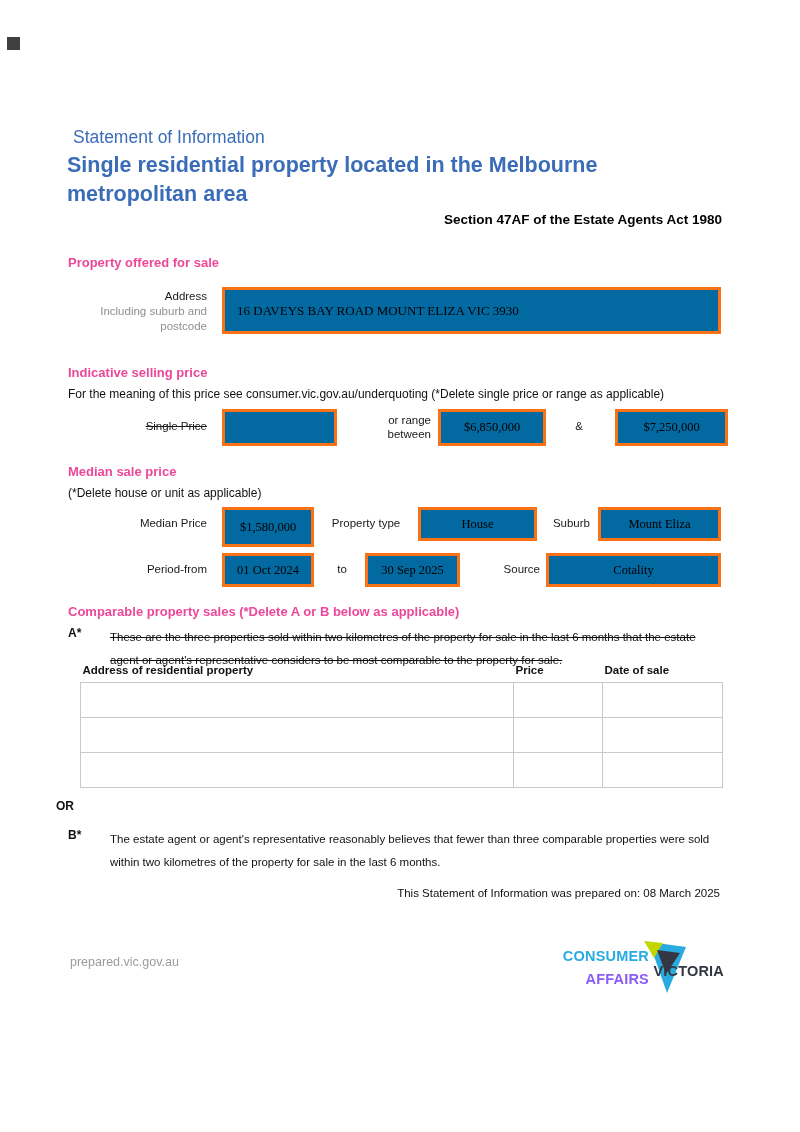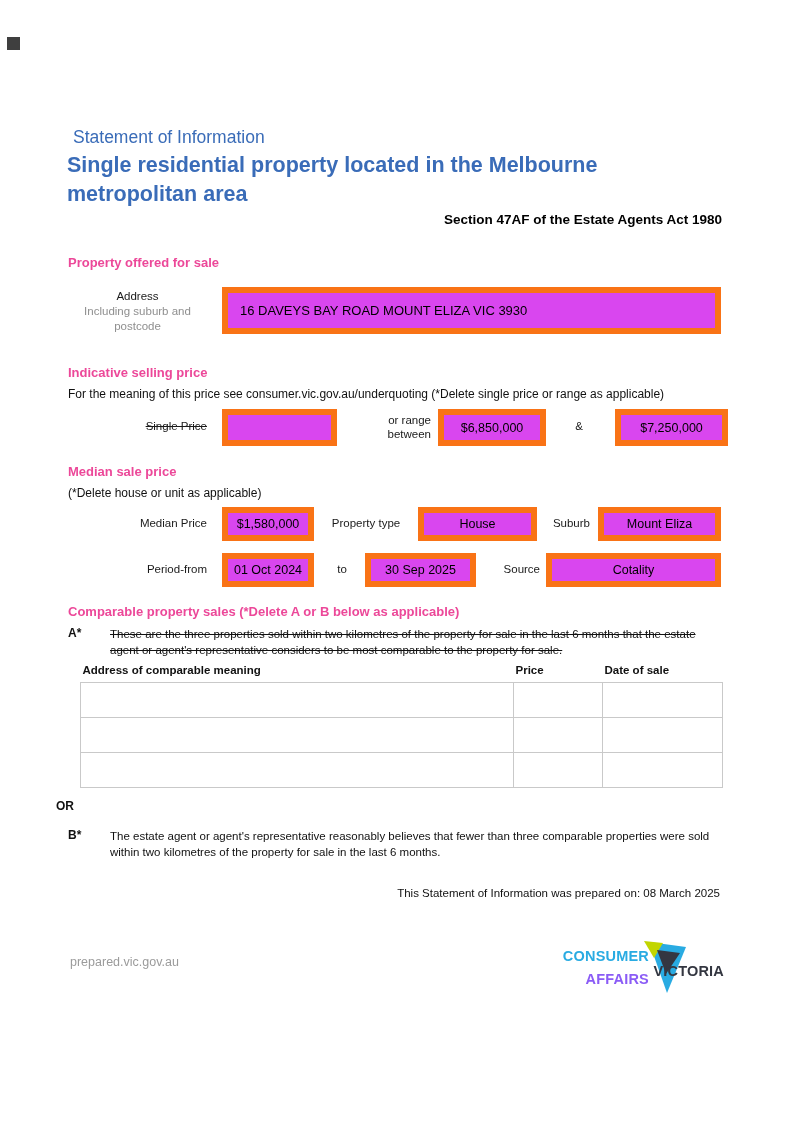--- a/index.html
+++ b/index.html
@@ -18,27 +18,27 @@
 
   .h2 { font-size:13px; font-weight:bold; color:#ec4899; }
   .note { font-size:12px; color:#111; }
   .lbl { font-size:11.5px; color:#1a1a1a; }
   .sub { color:#8f8f8f; }
   .right { text-align:right; }
   .center { text-align:center; }
   .strike { text-decoration:line-through; }
 
   .field {
-    border:6px solid #f97316; background:#d946ef; font-size:12.5px; color:#000;
-    display:flex; align-items:center; justify-content:center;
+    border:3px solid #f97316; background:#0369a1; font-size:12.5px; color:#000;
+    display:flex; align-items:center; justify-content:center;font-family:Liberation Serif, serif;
   }
   .field.left-text { justify-content:flex-start; padding-left:12px; font-size:13px; }
 
   .marker { font-size:12px; font-weight:bold; }
-  .body-text { font-size:11.5px; line-height:16px; color:#111; }
+  .body-text { font-size:11.5px; line-height:23px; color:#111; }
 
   table.comp { border-collapse:collapse; }
   table.comp th { font-size:11.5px; font-weight:bold; text-align:left; padding:0 0 6px 2px; }
   table.comp td { border:1px solid #c9c9c9; height:35px; background:#fff; }
   .col-addr { width:433px; } .col-price { width:89px; } .col-date { width:120px; }
 
   .prepared { right:80px; top:887px; font-size:11.5px; }
   .footer-url { left:70px; top:955px; font-size:12.5px; color:#9b9b9b; }
 
   .logo { left:548px; top:941px; width:177px; height:54px; }
@@ -53,21 +53,21 @@
 
 <div class="page">
 
   <div class="abs page-mark"></div>
 
   <div class="abs doc-subtitle">Statement of Information</div>
   <div class="abs doc-title">Single residential property located in the Melbourne metropolitan area</div>
   <div class="abs section-ref">Section 47AF of the Estate Agents Act 1980</div>
 
   <div class="abs h2" style="left:68px; top:255px;">Property offered for sale</div>
-  <div class="abs lbl right" style="left:68px; top:289px; width:139px; line-height:15px;text-align:center;">
+  <div class="abs lbl right" style="left:68px; top:289px; width:139px; line-height:15px;">
     <div>Address</div>
     <div class="sub">Including suburb and postcode</div>
   </div>
   <div class="abs field left-text" style="left:222px; top:287px; width:499px; height:47px;">16 DAVEYS BAY ROAD MOUNT ELIZA VIC 3930</div>
 
   <div class="abs h2" style="left:68px; top:365px;">Indicative selling price</div>
   <div class="abs note" style="left:68px; top:387px;">For the meaning of this price see consumer.vic.gov.au/underquoting (*Delete single price or range as applicable)</div>
 
   <div class="abs lbl right strike" style="left:68px; top:420px; width:139px;">Single Price</div>
   <div class="abs field" style="left:222px; top:409px; width:115px; height:37px;"></div>
@@ -76,41 +76,41 @@
     <div>between</div>
   </div>
   <div class="abs field" style="left:438px; top:409px; width:108px; height:37px;">$6,850,000</div>
   <div class="abs lbl center" style="left:564px; top:420px; width:30px;">&amp;</div>
   <div class="abs field" style="left:615px; top:409px; width:113px; height:37px;">$7,250,000</div>
 
   <div class="abs h2" style="left:68px; top:464px;">Median sale price</div>
   <div class="abs note" style="left:68px; top:486px;">(*Delete house or unit as applicable)</div>
 
   <div class="abs lbl right" style="left:68px; top:517px; width:139px;">Median Price</div>
-  <div class="abs field" style="left:222px; top:507px; width:92px; height:34px;">$1,580,000</div>
+  <div class="abs field" style="left:222px; top:507px; width:92px; height:40px;">$1,580,000</div>
   <div class="abs lbl center" style="left:322px; top:517px; width:88px;">Property type</div>
   <div class="abs field" style="left:418px; top:507px; width:119px; height:34px;">House</div>
   <div class="abs lbl right" style="left:538px; top:517px; width:52px;">Suburb</div>
   <div class="abs field" style="left:598px; top:507px; width:123px; height:34px;">Mount Eliza</div>
 
   <div class="abs lbl right" style="left:68px; top:563px; width:139px;">Period-from</div>
   <div class="abs field" style="left:222px; top:553px; width:92px; height:34px;">01 Oct 2024</div>
   <div class="abs lbl center" style="left:330px; top:563px; width:24px;">to</div>
-  <div class="abs field" style="left:365px; top:553px; width:111px; height:34px;">30 Sep 2025</div>
+  <div class="abs field" style="left:365px; top:553px; width:95px; height:34px;">30 Sep 2025</div>
   <div class="abs lbl right" style="left:480px; top:563px; width:60px;">Source</div>
   <div class="abs field" style="left:546px; top:553px; width:175px; height:34px;">Cotality</div>
 
   <div class="abs h2" style="left:68px; top:604px;">Comparable property sales (*Delete A or B below as applicable)</div>
   <div class="abs marker" style="left:68px; top:626px;">A*</div>
   <div class="abs body-text strike" style="left:110px; top:626px; width:612px;">These are the three properties sold within two kilometres of the property for sale in the last 6 months that the estate agent or agent's representative considers to be most comparable to the property for sale.</div>
 
   <table class="comp abs" style="left:80px; top:664px;">
     <thead>
       <tr>
-        <th class="col-addr">Address of comparable meaning</th>
+        <th class="col-addr">Address of residential property</th>
         <th class="col-price">Price</th>
         <th class="col-date">Date of sale</th>
       </tr>
     </thead>
     <tbody>
       <tr>
         <td></td>
         <td></td>
         <td></td>
       </tr>

